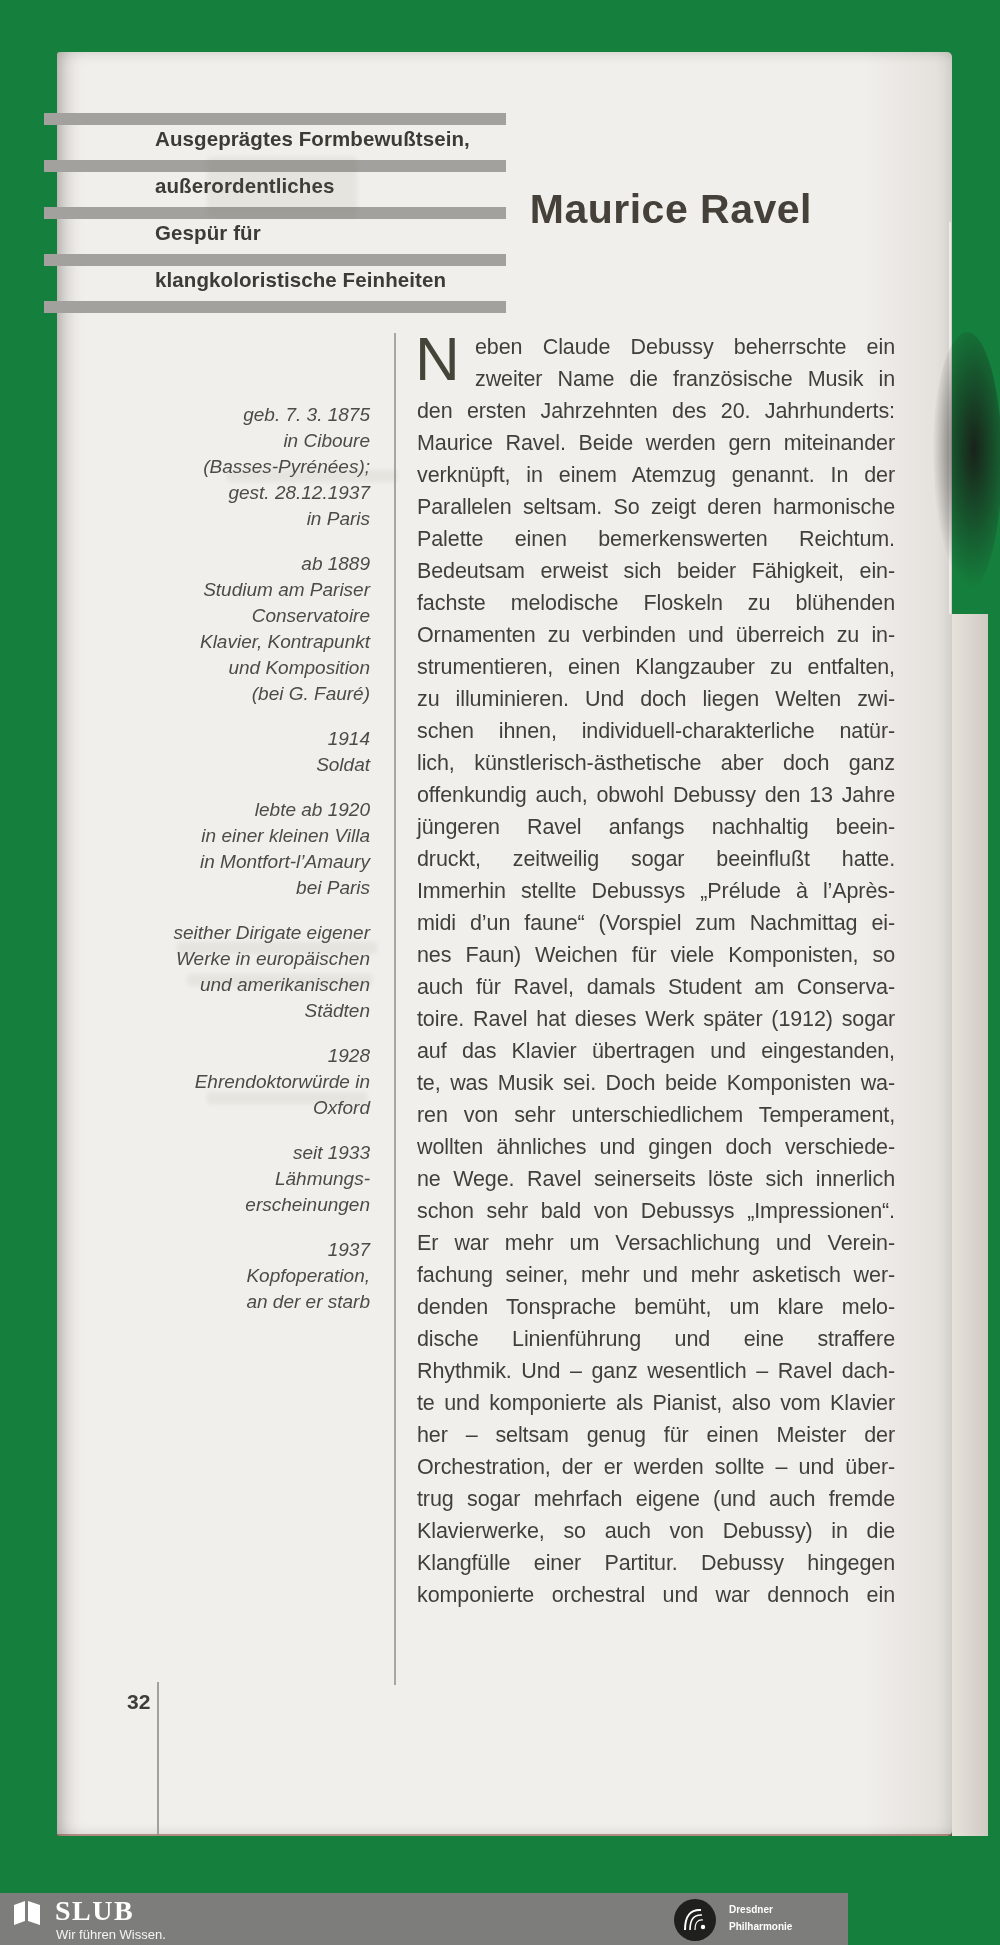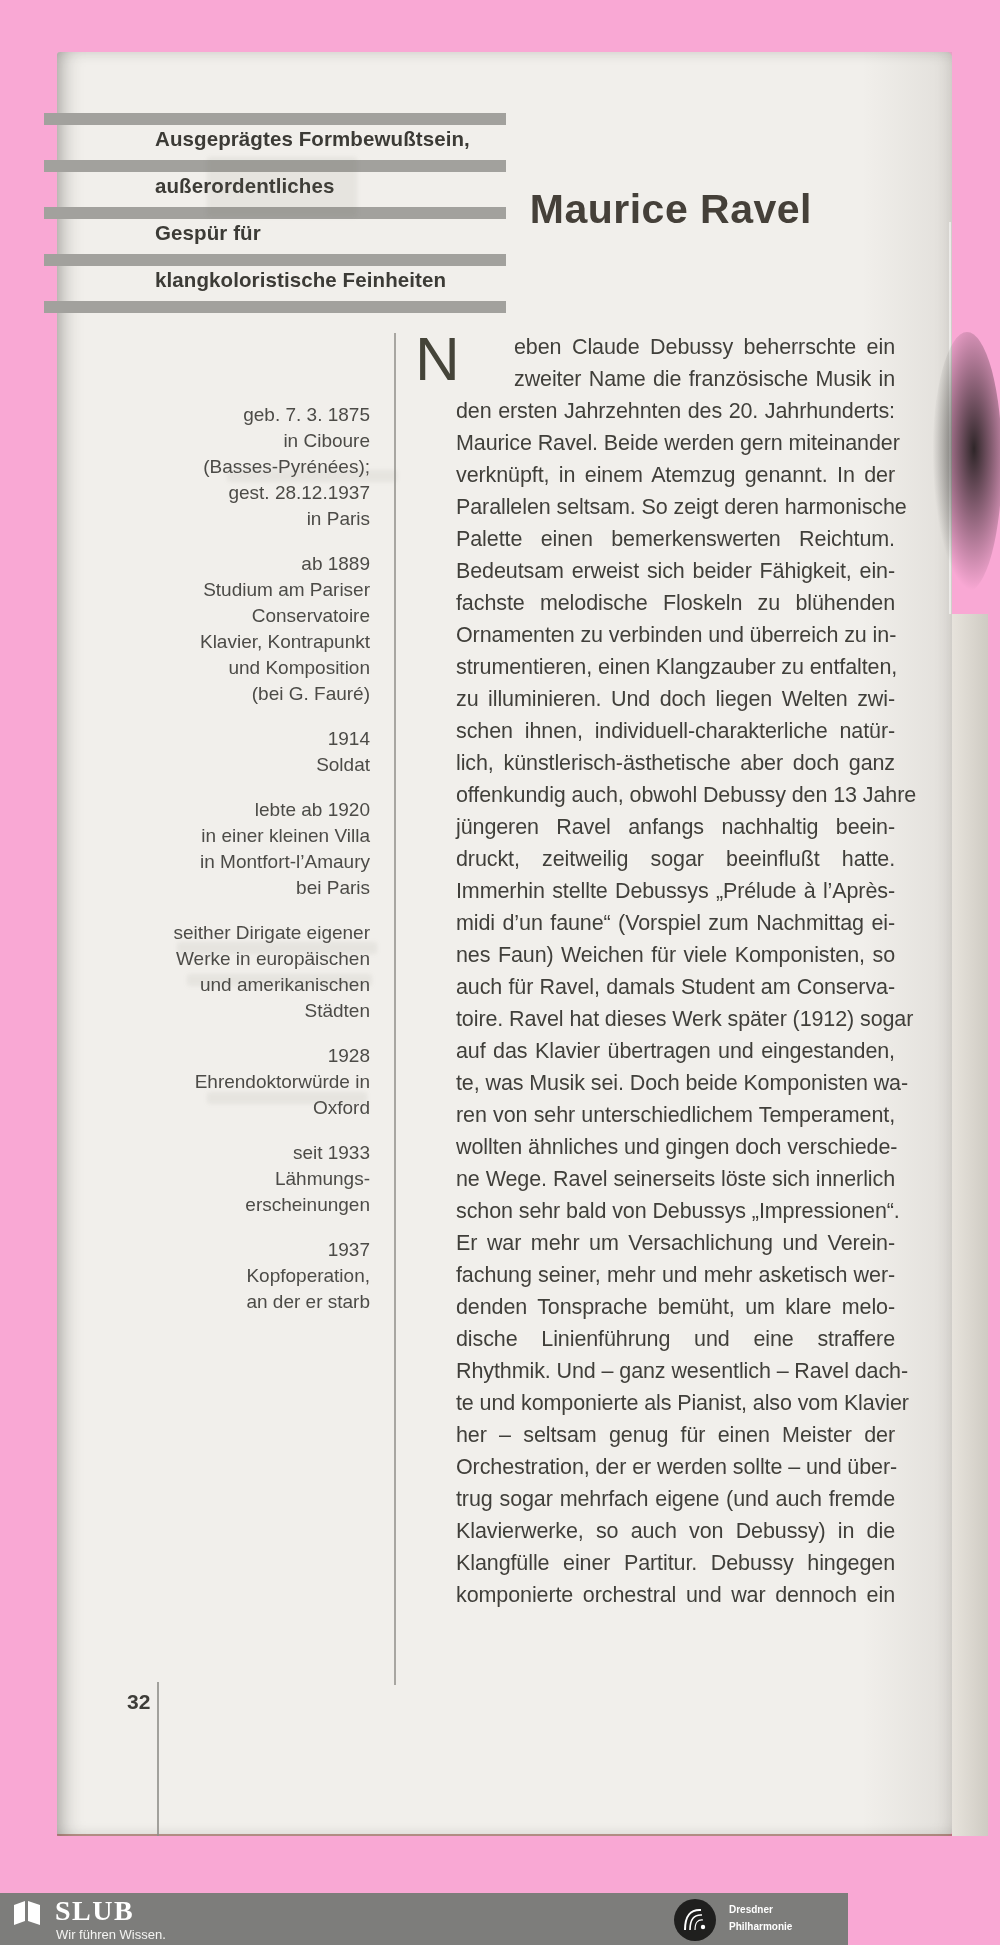--- a/index.html
+++ b/index.html
@@ -1,39 +1,39 @@
 <!DOCTYPE html>
 <html><head>
 <meta charset="utf-8">
 <style>
   html,body{margin:0;padding:0;background:#0c0c0c;}
-  #canvas{position:relative;width:1000px;height:1945px;background:#f9a8d4;overflow:hidden;
+  #canvas{position:relative;width:1000px;height:1945px;background:#15803d;overflow:hidden;
           font-family:"Liberation Sans",sans-serif;}
   
   #page{position:absolute;left:57px;top:52px;width:895px;height:1784px;
         background:#f1efeb;border-radius:3px 5px 5px 3px;
         box-shadow:inset 14px 0 22px -12px rgba(40,35,30,.45), inset -6px 0 18px -8px rgba(60,55,48,.25);}
   .page-right-shade{position:absolute;top:0;right:0;width:90px;height:100%;
         background:linear-gradient(90deg,rgba(0,0,0,0),rgba(90,82,72,.10));}
   .page-bottom-line{position:absolute;left:0;bottom:0;width:100%;height:2px;background:#8a4a3c;opacity:.55;}
   
   .bar{position:absolute;left:-13px;width:462px;height:12px;background:#a2a19d;}
   .hline{position:absolute;left:98px;font-size:20.5px;font-weight:bold;color:#3c3b36;
          letter-spacing:.1px;white-space:nowrap;}
   #title{position:absolute;right:140px;top:134px;font-size:41px;font-weight:bold;color:#454039;
          letter-spacing:.5px;white-space:nowrap;text-align:right;}
   
   #sidebar{position:absolute;left:83px;top:350px;width:230px;text-align:right;
-           font-size:19px;line-height:26px;color:#4c4b47;}
+           font-size:19px;line-height:26px;color:#4c4b47;font-style:italic;}
   .sgroup{margin-bottom:19px;}
   
   #vrule{position:absolute;left:337px;top:281px;width:2px;height:1352px;background:#8f8d88;opacity:.75;}
   #article{position:absolute;left:360px;top:279px;width:478px;font-size:21.5px;line-height:32px;
            color:#403f3a;letter-spacing:-.1px;}
-  .tline{text-align:justify;text-align-last:justify;height:32px;white-space:nowrap;margin-left:39px;}
+  .tline{text-align:justify;text-align-last:justify;height:32px;white-space:nowrap;}
   .tline.indent{padding-left:58px;}
   #dropcap{position:absolute;left:-2px;top:-3px;font-size:62px;line-height:62px;color:#454439;
            font-weight:400;}
   
   #pagenum{position:absolute;left:70px;top:1638px;font-size:21px;font-weight:bold;color:#3e3d39;}
   #pagenum-rule{position:absolute;left:100px;top:1630px;width:2px;height:154px;background:#8f8d88;opacity:.8;}
   
   #photo-sliver{position:absolute;left:950px;top:222px;width:50px;height:392px;
      background:linear-gradient(180deg,#b5b1aa 0%,#989告48%,#8f8b84 18%,#565550 40%,#2d2c29 62%,#232220 100%);}
   #photo-sliver .blob{position:absolute;left:-18px;top:110px;width:70px;height:260px;border-radius:50%;

